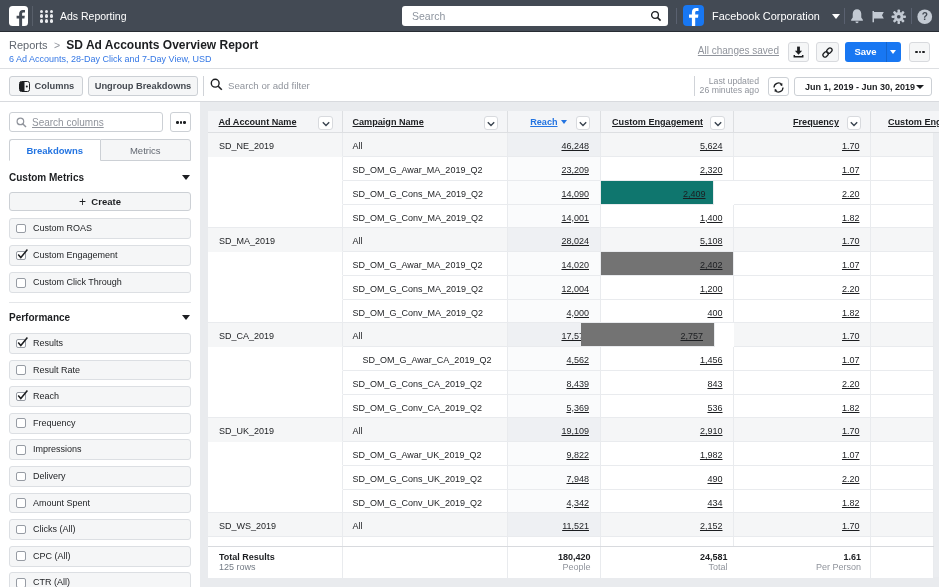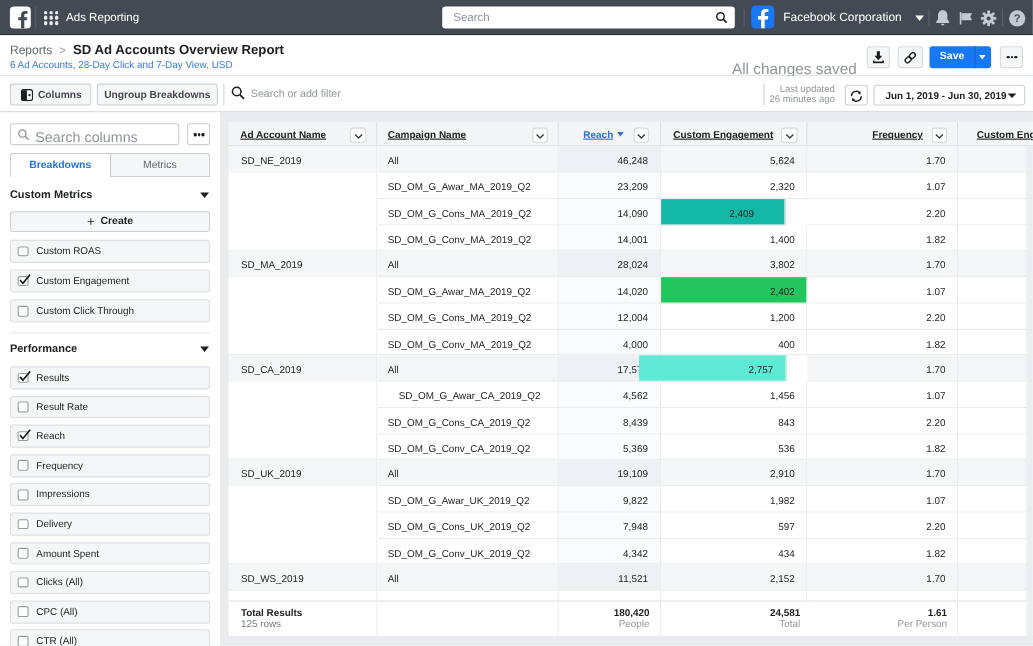--- a/index.html
+++ b/index.html
@@ -26,21 +26,21 @@
 .tbicon { top:9px; width:15px; height:15px; }
 #tb-div4 { left:911px; top:8px; width:1px; height:16px; background:#5a6170; }
 
 
 #headbar { left:0; top:32px; width:939px; height:37px; background:#fff; border-bottom:1px solid #dddfe2; }
 #crumb { left:9px; top:6px; font-size:12px; color:#616770; }
 #crumb .r { font-size:11px; }
 #crumb b { color:#1c1e21;margin-top:12px; }
 #crumb .sep { color:#90949c; padding:0 3px; font-size:10.5px; }
 #subtitle { left:9px; top:22px; font-size:9px; color:#3578e5; }
-#saved { right:160px; top:12px; height:37px; line-height:37px; font-size:14px; color:#90949c; }
+#saved { right:160px; top:0; height:37px; line-height:37px; font-size:10px; color:#90949c;text-decoration:underline; }
 .hbtn { top:9.5px; height:20.5px; background:#f5f6f7; border:1px solid #d8dade; border-radius:3px; }
 #btn-dl { left:787.5px; width:21px; }
 #btn-link { left:815.5px; width:23px; }
 #btn-save { left:845px; top:9.5px; width:56px; height:20.5px; background:#1877f2; border-radius:3px; }
 #btn-save .txt { position:absolute; left:0; top:0; width:41px; height:20.5px; line-height:20.5px; text-align:center; color:#fff; font-size:9.5px; font-weight:bold; }
 #btn-save .dv { position:absolute; left:41px; top:0; width:1px; height:20.5px; background:#1465cf; }
 #btn-save .car { position:absolute; left:45px; top:8px; width:0; height:0; border-left:3.5px solid transparent; border-right:3.5px solid transparent; border-top:4px solid #fff; }
 #btn-more { left:908.5px; width:21px; }
 .d3 { position:absolute; top:8.4px; width:2.6px; height:2.6px; background:#1c1e21; border-radius:50%; }
 
@@ -54,21 +54,21 @@
 #tlb-div2 { left:694px; top:7px; width:1px; height:20px; background:#d0d3d8; }
 #lastupd { left:660px; top:8px; width:99px; font-size:8.7px; color:#90949c; text-align:right; line-height:8.7px; }
 #btn-refresh { left:767.5px; top:8px; width:21.5px; height:19px; background:#fff; border:1px solid #ccd0d5; border-radius:3px; }
 #btn-date { left:794px; top:7.5px; width:137.5px; height:19.5px; background:#fff; border:1px solid #ccd0d5; border-radius:3px; }
 #btn-date span.dtxt { position:absolute; left:10px; top:0; line-height:18px; font-size:9px; font-weight:bold; color:#1c1e21; }
 #btn-date .car { position:absolute; left:auto; right:7px; top:7px; width:0; height:0; border-left:4px solid transparent; border-right:4px solid transparent; border-top:4.5px solid #1c1e21; }
 
 
 #sidebar { left:0; top:102px; width:200px; height:485px; background:#fff; }
 #sb-search { position:absolute; left:9px; top:10px; width:154px; height:19.5px; border:1px solid #ccd0d5; border-radius:3px; background:#fff; }
-#sb-search span { position:absolute; left:22px; top:4px; font-size:13px; color:#90949c; }
+#sb-search span { position:absolute; left:22px; top:4px; font-size:10px; color:#90949c;text-decoration:underline; }
 #sb-more { position:absolute; left:170px; top:10px; width:20.5px; height:19.5px; border:1px solid #ccd0d5; border-radius:3px; background:#fff; }
 #tabs { position:absolute; left:9px; top:36.5px; width:182px; height:22.5px; }
 #tab-b { position:absolute; left:0; top:0; width:90.5px; height:22.5px; background:#fff; border:1px solid #ccd0d5; border-right:none; border-bottom:1px solid #fff; border-radius:3px 0 0 0; color:#2374e1; font-weight:bold; font-size:9.5px; text-align:center; line-height:22px; }
 #tab-m { position:absolute; left:90.5px; top:0; width:91.5px; height:22.5px; background:#f5f6f7; border:1px solid #ccd0d5; border-radius:0 3px 0 0; color:#616770; font-size:9.5px; text-align:center; line-height:22px; }
 .sechead { position:absolute; left:9px; width:182px; font-size:10px; font-weight:bold; color:#1c1e21; }
 .sechead .car { position:absolute; right:1px; top:3px; width:0; height:0; border-left:4.5px solid transparent; border-right:4.5px solid transparent; border-top:5px solid #1c1e21; }
 #btn-create { position:absolute; left:9px; top:89.5px; width:182px; height:19.5px; background:#f5f6f7; border:1px solid #ccd0d5; border-radius:3px; text-align:center; font-size:9.5px; font-weight:bold; color:#1c1e21; line-height:17.5px; }
 .sbitem { position:absolute; left:9px; width:182px; height:20.8px; background:#f5f6f7; border:1px solid #dcdfe3; border-radius:3px; }
 .sbitem .cb { position:absolute; left:6px; top:4.7px; width:9.6px; height:9.6px; background:#fff; border:1px solid #979ca4; border-radius:2px; }
 .sbitem .lb { position:absolute; left:23px; top:0; line-height:19.5px; font-size:9px; color:#1c1e21; }
@@ -77,21 +77,21 @@
 
 
 #panel { left:208px; top:111px; width:731px; height:466.3px; background:#fff; }
 #thead { position:absolute; left:0; top:0; width:731px; height:22.3px; background:#f4f5f7; border-bottom:1px solid #dddfe2; }
 .hcell { position:absolute; top:0; height:22.3px; border-right:1px solid #dddfe2; }
 .hcell .t { position:absolute; top:0; line-height:22px; font-size:9.1px; font-weight:bold; color:#1c1e21; white-space:nowrap;text-decoration:underline; }
 .chev { position:absolute; top:5px; width:14.3px; height:14.3px; background:#fff; border:1px solid #d8dade; border-radius:3px; }
 .chev svg { display:block; margin:3.5px auto 0; }
 .row { position:absolute; left:0; width:725.5px; height:23.75px; }
 .row .c { position:absolute; top:0; height:23.75px; border-right:1px solid #e9ebee; border-bottom:1px solid #e9ebee; font-size:9px; color:#1c1e21; line-height:26.5px; white-space:nowrap; overflow:hidden; }
-.num { text-align:right; }
+.num { text-align:right;text-decoration:underline; }
 #scrollstrip { position:absolute; left:725.5px; top:22.3px; width:5.5px; height:444px; background:#ebedf0; }
 </style>
 </head>
 <body>
 
 <div class="abs" id="topbar"></div>
 <div class="abs" id="fblogo">
 <svg width="19.5" height="20" viewBox="0 0 19.5 20">
       <path fill="#434a54" d="M13.1 20V12.4h2.3l0.45-2.7H13.1V7.9c0-0.8 0.27-1.35 1.38-1.35h1.5V4c-0.26-0.035-1.15-0.11-2.19-0.11-2.17 0-3.65 1.32-3.65 3.75v2.06H7.6v2.7h2.55V20z"></path>
     </svg>
@@ -368,45 +368,45 @@
         <div class="c" style="left:134.5px;width:165px;padding-left:10px;background:#fff">SD_OM_G_Awar_MA_2019_Q2</div>
         <div class="c num" style="left:299.5px;width:93px;padding-right:10.5px;background:#fafbfc">23,209</div>
         <div class="c num" style="left:392.5px;width:133.5px;padding-right:10.5px;background:#fff">2,320</div>
         <div class="c num" style="left:526px;width:137px;padding-right:10.5px;background:#fff">1.07</div>
         <div class="c" style="left:663px;width:62.5px;background:#fff"></div>
       </div>
       <div class="row" style="top:69.8px">
         <div class="c" style="left:0;width:134.5px;padding-left:11px;background:#fff;border-bottom-color:#fff;"></div>
         <div class="c" style="left:134.5px;width:165px;padding-left:10px;background:#fff">SD_OM_G_Cons_MA_2019_Q2</div>
         <div class="c num" style="left:299.5px;width:93px;padding-right:10.5px;background:#fafbfc">14,090</div>
-        <div class="c num" style="left:392.5px;width:113px;padding-right:27px;background:#14b8a6">2,409</div>
+        <div class="c num" style="left:392.5px;width:113px;padding-right:7px;background:#0f766e">2,409</div>
         <div class="c num" style="left:526px;width:137px;padding-right:10.5px;background:#fff">2.20</div>
         <div class="c" style="left:663px;width:62.5px;background:#fff"></div>
       </div>
       <div class="row" style="top:93.55px">
         <div class="c" style="left:0;width:134.5px;padding-left:11px;background:#fff;"></div>
         <div class="c" style="left:134.5px;width:165px;padding-left:10px;background:#fff">SD_OM_G_Conv_MA_2019_Q2</div>
         <div class="c num" style="left:299.5px;width:93px;padding-right:10.5px;background:#fafbfc">14,001</div>
         <div class="c num" style="left:392.5px;width:133.5px;padding-right:10.5px;background:#fff">1,400</div>
         <div class="c num" style="left:526px;width:137px;padding-right:10.5px;background:#fff">1.82</div>
         <div class="c" style="left:663px;width:62.5px;background:#fff"></div>
       </div>
       <div class="row" style="top:117.3px">
         <div class="c" style="left:0;width:134.5px;padding-left:11px;background:#f5f6f7;border-bottom-color:#f5f6f7;">SD_MA_2019</div>
         <div class="c" style="left:134.5px;width:165px;padding-left:10px;background:#f5f6f7">All</div>
         <div class="c num" style="left:299.5px;width:93px;padding-right:10.5px;background:#eef0f3">28,024</div>
-        <div class="c num" style="left:392.5px;width:133.5px;padding-right:10.5px;background:#f5f6f7">3,802</div>
+        <div class="c num" style="left:392.5px;width:133.5px;padding-right:10.5px;background:#f5f6f7">5,108</div>
         <div class="c num" style="left:526px;width:137px;padding-right:10.5px;background:#f5f6f7">1.70</div>
         <div class="c" style="left:663px;width:62.5px;background:#f5f6f7"></div>
       </div>
       <div class="row" style="top:141.05px">
         <div class="c" style="left:0;width:134.5px;padding-left:11px;background:#fff;border-bottom-color:#fff;"></div>
         <div class="c" style="left:134.5px;width:165px;padding-left:10px;background:#fff">SD_OM_G_Awar_MA_2019_Q2</div>
         <div class="c num" style="left:299.5px;width:93px;padding-right:10.5px;background:#fafbfc">14,020</div>
-        <div class="c num" style="left:392.5px;width:133.5px;padding-right:10.5px;background:#22c55e">2,402</div>
+        <div class="c num" style="left:392.5px;width:133.5px;padding-right:10.5px;background:#737373">2,402</div>
         <div class="c num" style="left:526px;width:137px;padding-right:10.5px;background:#fff">1.07</div>
         <div class="c" style="left:663px;width:62.5px;background:#fff"></div>
       </div>
       <div class="row" style="top:164.8px">
         <div class="c" style="left:0;width:134.5px;padding-left:11px;background:#fff;border-bottom-color:#fff;"></div>
         <div class="c" style="left:134.5px;width:165px;padding-left:10px;background:#fff">SD_OM_G_Cons_MA_2019_Q2</div>
         <div class="c num" style="left:299.5px;width:93px;padding-right:10.5px;background:#fafbfc">12,004</div>
         <div class="c num" style="left:392.5px;width:133.5px;padding-right:10.5px;background:#fff">1,200</div>
         <div class="c num" style="left:526px;width:137px;padding-right:10.5px;background:#fff">2.20</div>
         <div class="c" style="left:663px;width:62.5px;background:#fff"></div>
@@ -416,21 +416,21 @@
         <div class="c" style="left:134.5px;width:165px;padding-left:10px;background:#fff">SD_OM_G_Conv_MA_2019_Q2</div>
         <div class="c num" style="left:299.5px;width:93px;padding-right:10.5px;background:#fafbfc">4,000</div>
         <div class="c num" style="left:392.5px;width:133.5px;padding-right:10.5px;background:#fff">400</div>
         <div class="c num" style="left:526px;width:137px;padding-right:10.5px;background:#fff">1.82</div>
         <div class="c" style="left:663px;width:62.5px;background:#fff"></div>
       </div>
       <div class="row" style="top:212.3px">
         <div class="c" style="left:0;width:134.5px;padding-left:11px;background:#f5f6f7;border-bottom-color:#f5f6f7;">SD_CA_2019</div>
         <div class="c" style="left:134.5px;width:165px;padding-left:10px;background:#f5f6f7">All</div>
         <div class="c num" style="left:299.5px;width:93px;padding-right:10.5px;background:#eef0f3">17,572</div>
-        <div class="c num" style="left:373px;width:133.5px;padding-right:10.5px;background:#5eead4">2,757</div>
+        <div class="c num" style="left:373px;width:133.5px;padding-right:10.5px;background:#737373">2,757</div>
         <div class="c num" style="left:526px;width:137px;padding-right:10.5px;background:#f5f6f7">1.70</div>
         <div class="c" style="left:663px;width:62.5px;background:#f5f6f7"></div>
       </div>
       <div class="row" style="top:236.05px">
         <div class="c" style="left:0;width:134.5px;padding-left:11px;background:#fff;border-bottom-color:#fff;"></div>
         <div class="c" style="left:134.5px;width:165px;padding-left:20px;background:#fff">SD_OM_G_Awar_CA_2019_Q2</div>
         <div class="c num" style="left:299.5px;width:93px;padding-right:10.5px;background:#fafbfc">4,562</div>
         <div class="c num" style="left:392.5px;width:133.5px;padding-right:10.5px;background:#fff">1,456</div>
         <div class="c num" style="left:526px;width:137px;padding-right:10.5px;background:#fff">1.07</div>
         <div class="c" style="left:663px;width:62.5px;background:#fff"></div>
@@ -464,21 +464,21 @@
         <div class="c" style="left:134.5px;width:165px;padding-left:10px;background:#fff">SD_OM_G_Awar_UK_2019_Q2</div>
         <div class="c num" style="left:299.5px;width:93px;padding-right:10.5px;background:#fafbfc">9,822</div>
         <div class="c num" style="left:392.5px;width:133.5px;padding-right:10.5px;background:#fff">1,982</div>
         <div class="c num" style="left:526px;width:137px;padding-right:10.5px;background:#fff">1.07</div>
         <div class="c" style="left:663px;width:62.5px;background:#fff"></div>
       </div>
       <div class="row" style="top:354.8px">
         <div class="c" style="left:0;width:134.5px;padding-left:11px;background:#fff;border-bottom-color:#fff;"></div>
         <div class="c" style="left:134.5px;width:165px;padding-left:10px;background:#fff">SD_OM_G_Cons_UK_2019_Q2</div>
         <div class="c num" style="left:299.5px;width:93px;padding-right:10.5px;background:#fafbfc">7,948</div>
-        <div class="c num" style="left:392.5px;width:133.5px;padding-right:10.5px;background:#fff">597</div>
+        <div class="c num" style="left:392.5px;width:133.5px;padding-right:10.5px;background:#fff">490</div>
         <div class="c num" style="left:526px;width:137px;padding-right:10.5px;background:#fff">2.20</div>
         <div class="c" style="left:663px;width:62.5px;background:#fff"></div>
       </div>
       <div class="row" style="top:378.55px">
         <div class="c" style="left:0;width:134.5px;padding-left:11px;background:#fff;"></div>
         <div class="c" style="left:134.5px;width:165px;padding-left:10px;background:#fff">SD_OM_G_Conv_UK_2019_Q2</div>
         <div class="c num" style="left:299.5px;width:93px;padding-right:10.5px;background:#fafbfc">4,342</div>
         <div class="c num" style="left:392.5px;width:133.5px;padding-right:10.5px;background:#fff">434</div>
         <div class="c num" style="left:526px;width:137px;padding-right:10.5px;background:#fff">1.82</div>
         <div class="c" style="left:663px;width:62.5px;background:#fff"></div>

